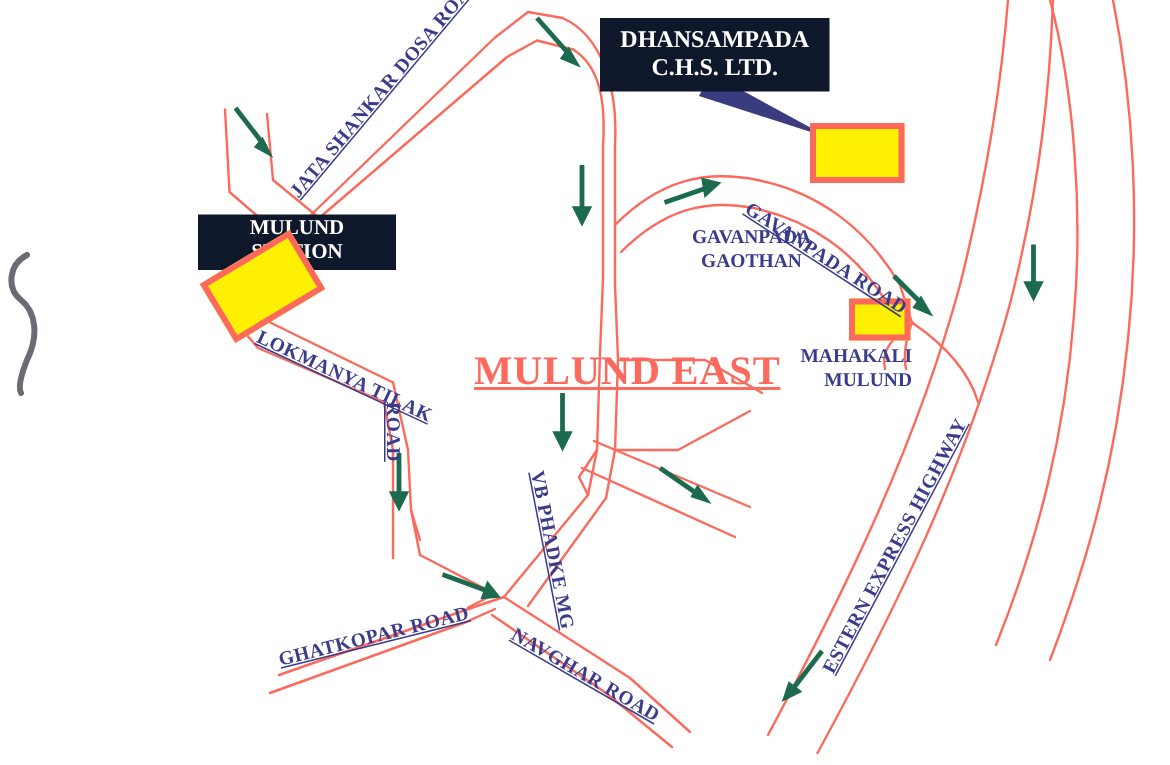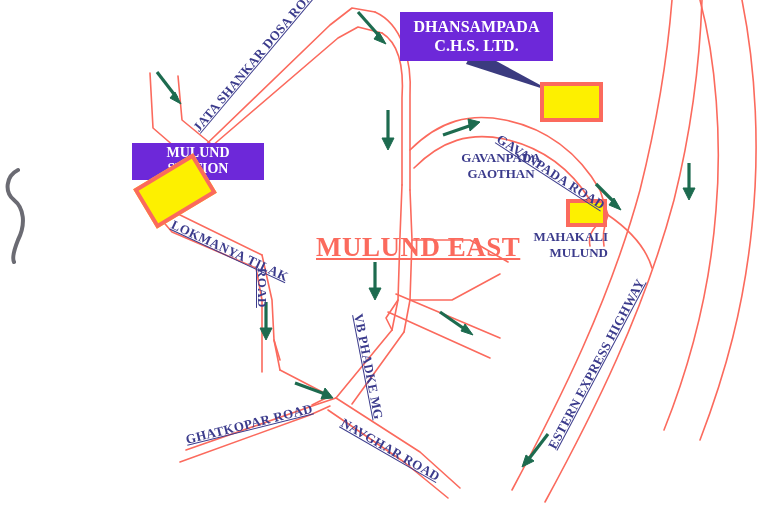--- a/index.html
+++ b/index.html
@@ -13,21 +13,21 @@
   }
   #title-mulund-west{left:100px;top:12px;font-size:27px;}
   #title-mulund-east{left:316px;top:232px;font-size:27px;}
   #plot-under-reference{
     position:absolute;left:548px;top:24px;width:130px;text-align:center;
     color:#fb6a5d;font-weight:bold;font-size:19px;line-height:23px;
     font-family:"Liberation Serif",serif;text-decoration:underline;
   }
 
   .callout{
-    position:absolute;background:#6d28d9;color:#ffffff;font-weight:bold;
+    position:absolute;background:#0f172a;color:#ffffff;font-weight:bold;
     font-family:"Liberation Serif",serif;text-align:center;
   }
   #callout-dhansampada{
     left:400px;top:12px;width:145px;padding:5px 4px 6px 4px;
     font-size:16px;line-height:19px;
   }
   #callout-mulund-station{
     left:132px;top:143px;width:126px;padding:2px 3px 3px 3px;font-size:14px;
   }
 

